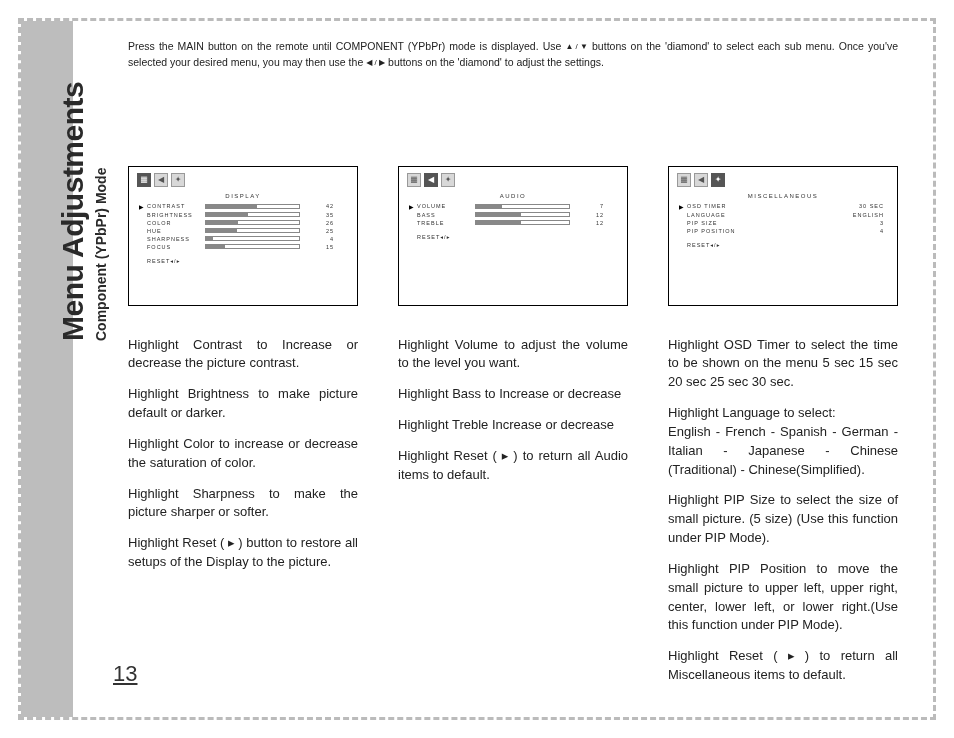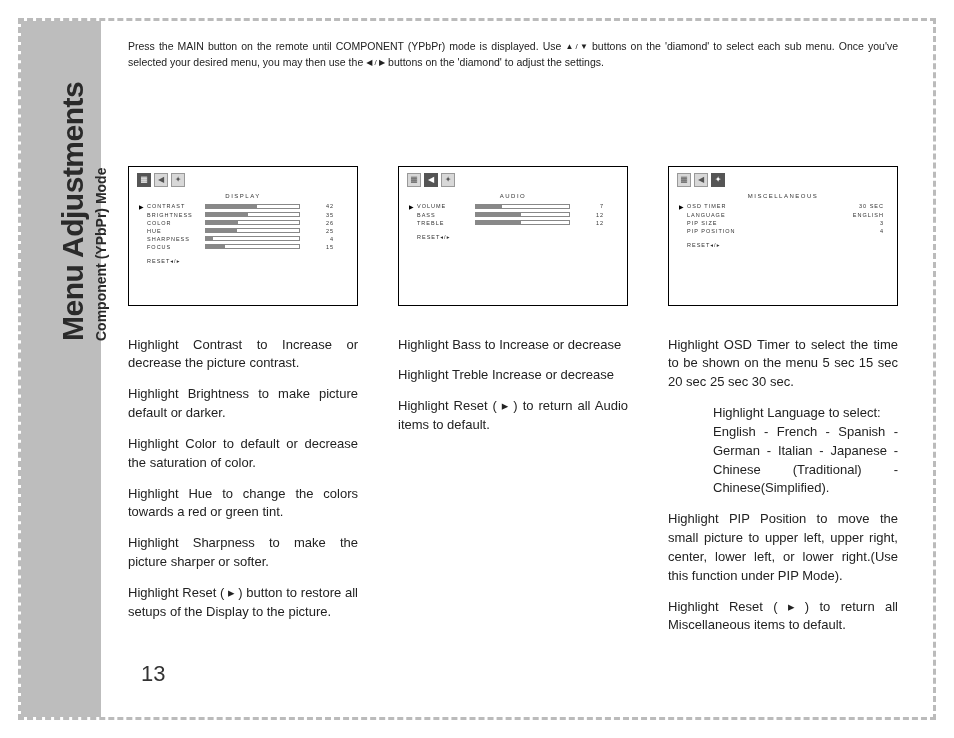--- a/index.html
+++ b/index.html
@@ -58,24 +58,25 @@
     font-size: 14px;
     color: #2a2a2a;
     white-space: nowrap;
   }
   .page-num {
     position: absolute;
     bottom: 30px;
     left: 40px;
     font-size: 22px;
     color: #333;
+    text-decoration: underline;
   }
   .main {
     flex: 1;
-    padding: 18px 35px 10px 27px;
+    padding: 18px 35px 10px 55px;
     box-sizing: border-box;
     position: relative;
   }
   .intro {
     font-size: 10.5px;
     color: #222;
     line-height: 1.5;
     text-align: justify;
   }
   .arrow-sym {
@@ -271,22 +272,21 @@
                 <div class="osd-bar-fill" style="width:20%"></div>
               </div>
             <span class="osd-val">15</span>
           </div>
           <div class="osd-reset">RESET◂/▸</div>
         </div>
 
         <div class="descs">
           <p>Highlight Contrast to Increase or decrease the picture contrast.</p>
           <p>Highlight Brightness to make picture default or darker.</p>
-          <p>Highlight Color to default or decrease the saturation of color.</p>
-          <p>Highlight Hue to change the colors towards a red or green tint.</p>
+          <p>Highlight Color to increase or decrease the saturation of color.</p>
           <p>Highlight Sharpness to make the picture sharper or softer.</p>
           <p>Highlight Reset ( ▸ ) button to restore all setups of the Display to the picture.</p>
         </div>
       </div>
 
       <div class="col">
         <div class="osd">
           <div class="osd-tabs">
             <div class="osd-tab">▦</div>
             <div class="osd-tab active">◀</div>
@@ -313,20 +313,21 @@
             <span class="osd-label">TREBLE</span>
             <div class="osd-bar">
                 <div class="osd-bar-fill" style="width:48%"></div>
               </div>
             <span class="osd-val">12</span>
           </div>
           <div class="osd-reset">RESET◂/▸</div>
         </div>
 
         <div class="descs">
+          <p>Highlight Volume to adjust the volume to the level you want.</p>
           <p>Highlight Bass to Increase or decrease</p>
           <p>Highlight Treble Increase or decrease</p>
           <p>Highlight Reset ( ▸ ) to return all Audio items to default.</p>
         </div>
       </div>
 
       <div class="col">
         <div class="osd">
           <div class="osd-tabs">
             <div class="osd-tab">▦</div>
@@ -350,22 +351,23 @@
           </div>
           <div class="osd-row">
             <span class="osd-label">PIP POSITION</span>
             <span class="osd-val-text">4</span>
           </div>
           <div class="osd-reset">RESET◂/▸</div>
         </div>
 
         <div class="descs">
           <p>Highlight OSD Timer to select the time to be shown on the menu 5 sec 15 sec 20 sec 25 sec 30 sec.</p>
-          <p style="white-space:pre-line;margin-left:45px;">Highlight Language to select:
+          <p style="white-space:pre-line;">Highlight Language to select:
 English - French - Spanish - German - Italian - Japanese - Chinese (Traditional) - Chinese(Simplified).</p>
+          <p>Highlight PIP Size to select the size of small picture. (5 size) (Use this function under PIP Mode).</p>
           <p>Highlight PIP Position to move the small picture to upper left, upper right, center, lower left, or lower right.(Use this function under PIP Mode).</p>
           <p>Highlight Reset ( ▸ ) to return all Miscellaneous items to default.</p>
         </div>
       </div>
 
     </div>
 
     <div class="page-num">13</div>
   </div>
 </div>

